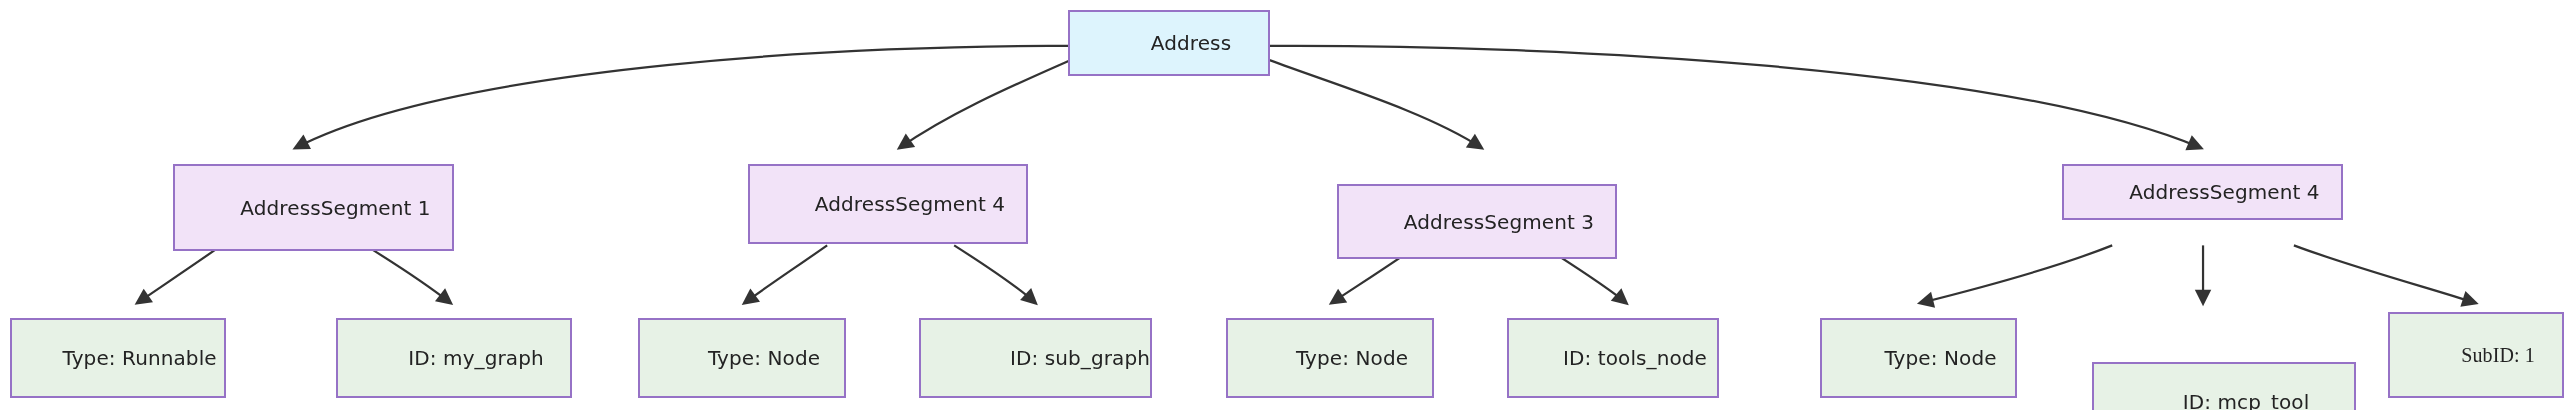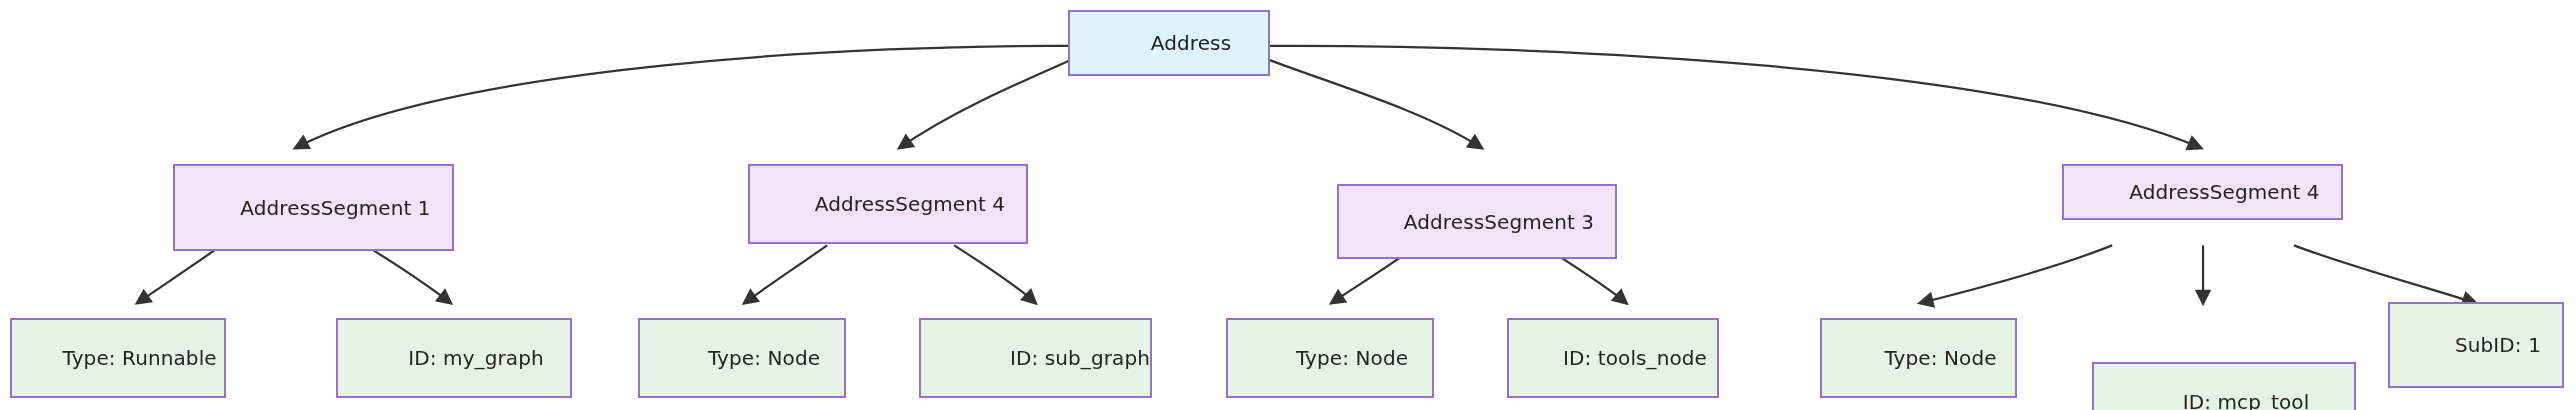--- a/index.html
+++ b/index.html
@@ -114,19 +114,19 @@
       </div>
       <div class="node node-leaf" style="left: 1507px; top: 318px; width: 212px; height: 80px;">
         <span>ID: tools_node</span>
       </div>
       <div class="node node-leaf" style="left: 1820px; top: 318px; width: 197px; height: 80px;">
         <span>Type: Node</span>
       </div>
       <div class="node node-leaf" style="left: 2092px; top: 318px; width: 264px; height: 80px; margin-top: 44px;">
         <span>ID: mcp_tool</span>
       </div>
-      <div class="node node-leaf" style="left: 2388px; top: 302px; width: 176px; height: 86px;">
+      <div class="node node-leaf" style="left: 2388px; top: 312px; width: 176px; height: 86px; font-family: Liberation Serif, serif;">
         <span>SubID: 1</span>
       </div>
     </div>
 
 </div>
 
 
 </body></html>

